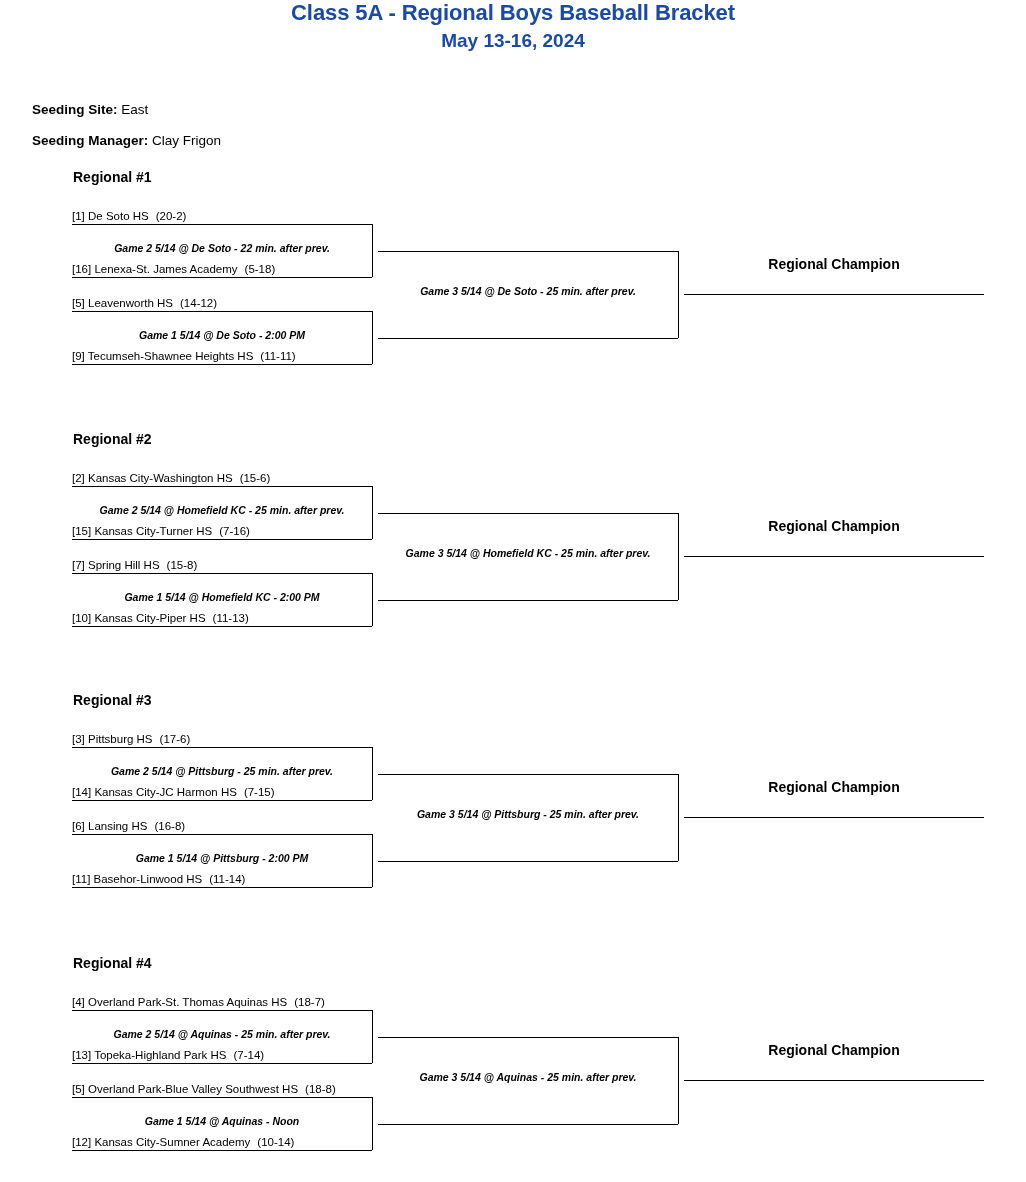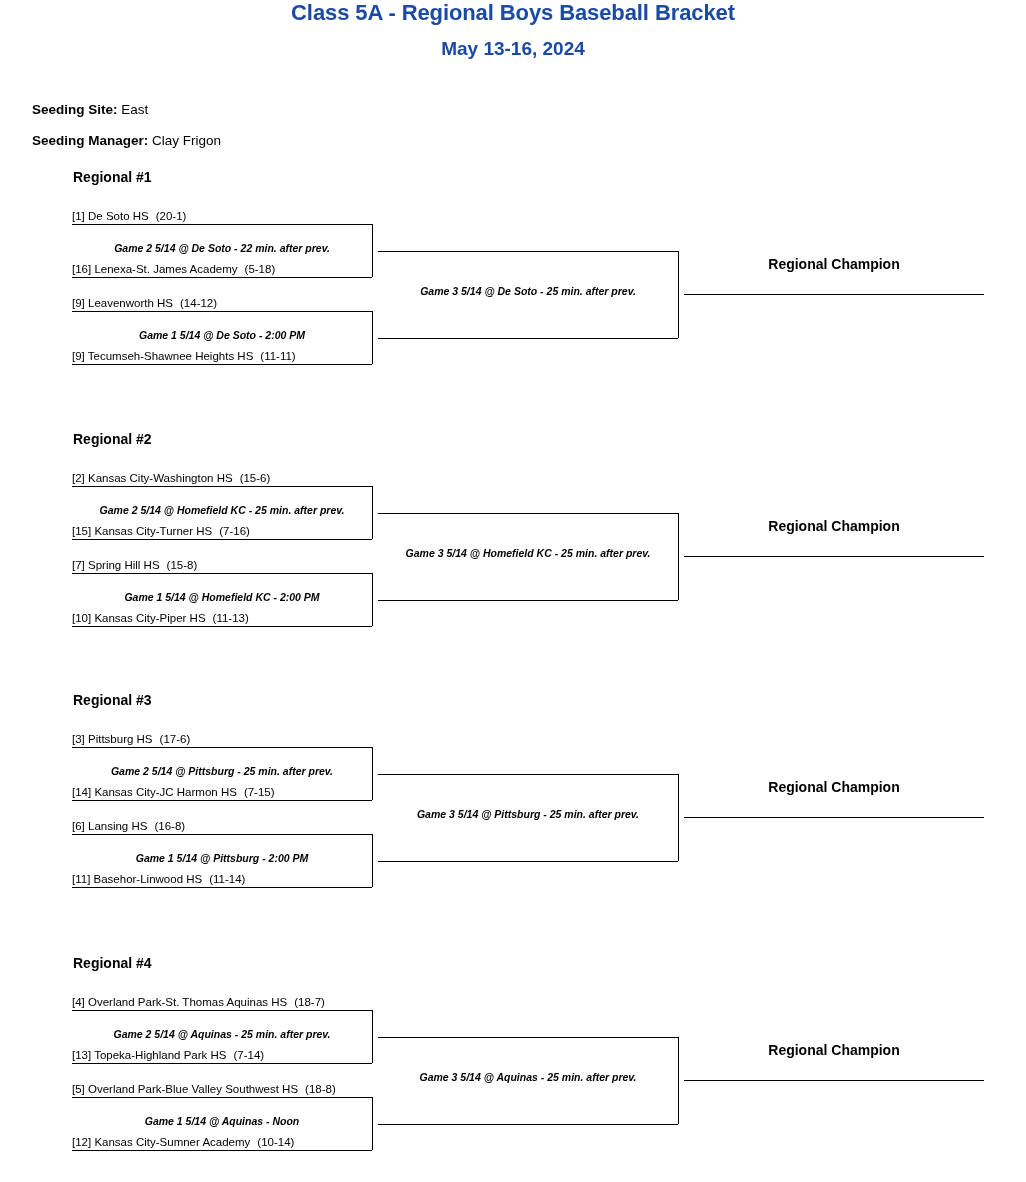--- a/index.html
+++ b/index.html
@@ -35,21 +35,21 @@
   #title-line {
     font-size: 22px;
     font-weight: bold;
     color: #1a4aa3;
     letter-spacing: -0.1px;
   }
   #date-line {
     font-size: 19px;
     font-weight: bold;
     color: #1a4aa3;
-    margin-top: 12px;
+    margin-top: 4px;
   }
 
   
   .meta-row {
     position: absolute;
     left: 32px;
     font-size: 13.5px;
     white-space: nowrap;
   }
   .meta-row .meta-label {
@@ -131,25 +131,25 @@
   <span class="meta-value">East</span>
 </div>
 <div class="meta-row" id="meta-mgr">
   <span class="meta-label">Seeding Manager:</span>
   <span class="meta-value">Clay Frigon</span>
 </div>
 
 <div id="brackets">
     <div class="regional" style="top: 169px;">
       <div class="regional-title">Regional #1</div>
-      <div class="team" style="top: 41px;"><span class="seed">[1] De Soto HS</span><span class="rec">(20-1)</span></div>
+      <div class="team" style="top: 41px;"><span class="seed">[1] De Soto HS</span><span class="rec">(20-2)</span></div>
       <div class="hline" style="left: 72px; top: 55px; width: 300px;"></div>
       <div class="team" style="top: 94px;"><span class="seed">[16] Lenexa-St. James Academy</span><span class="rec">(5-18)</span></div>
       <div class="hline" style="left: 72px; top: 108px; width: 300px;"></div>
-      <div class="team" style="top: 128px;"><span class="seed">[9] Leavenworth HS</span><span class="rec">(14-12)</span></div>
+      <div class="team" style="top: 128px;"><span class="seed">[5] Leavenworth HS</span><span class="rec">(14-12)</span></div>
       <div class="hline" style="left: 72px; top: 142px; width: 300px;"></div>
       <div class="team" style="top: 181px;"><span class="seed">[9] Tecumseh-Shawnee Heights HS</span><span class="rec">(11-11)</span></div>
       <div class="hline" style="left: 72px; top: 195px; width: 300px;"></div>
       <div class="vline" style="left: 372px; top: 55px; height: 53px;"></div>
       <div class="hline" style="left: 378px; top: 81.5px; width: 300px;"></div>
       <div class="game-label" style="left: 72px; width: 300px; top: 72.5px;">Game 2 5/14 @ De Soto - 22 min. after prev.</div>
       <div class="vline" style="left: 372px; top: 142px; height: 53px;"></div>
       <div class="hline" style="left: 378px; top: 168.5px; width: 300px;"></div>
       <div class="game-label" style="left: 72px; width: 300px; top: 159.5px;">Game 1 5/14 @ De Soto - 2:00 PM</div>
       <div class="vline" style="left: 678px; top: 81.5px; height: 87px;"></div>

